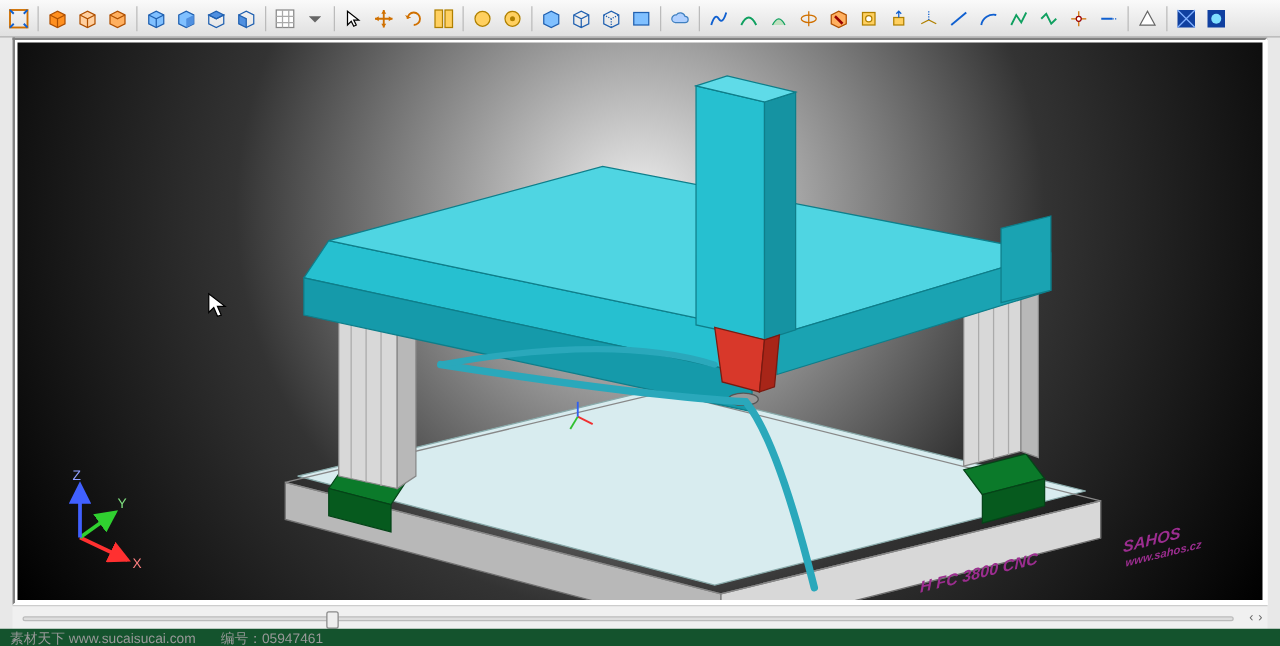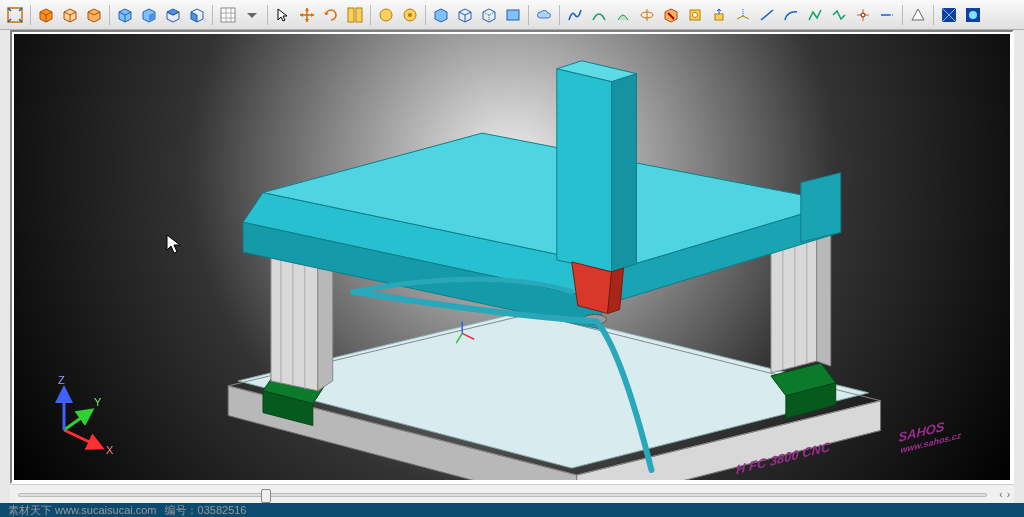--- a/index.html
+++ b/index.html
@@ -111,27 +111,27 @@
     font-size: 10px;
     color: #666;
     padding: 0 4px;
     display: flex;
     gap: 4px;
   }
   .watermark {
     position: absolute;
     left: 0; right: 0; bottom: 0;
     height: 14px;
-    background: #0c4a6e;
+    background: #14532d;
     font-size: 11px;
     color: #999;
     padding-left: 8px;
     display: flex;
     align-items: center;
-    gap: 8px;
+    gap: 20px;
   }
   .machine-label {
     fill: #9b2d8f;
     font: italic bold 13px Arial;
   }
   .machine-label-sm {
     fill: #9b2d8f;
     font: italic bold 9px Arial;
   }
 </style>
@@ -463,15 +463,15 @@
   </div>
   <div class="pager">
     <span>‹</span>
     <span>›</span>
   </div>
 </div>
 
 <div class="watermark">
   <span>素材天下 www.sucaisucai.com</span>
   <span>
-    <span>编号：</span><span>03582516</span>
+    <span>编号：</span><span>05947461</span>
   </span>
 </div>
 
 </body></html>

